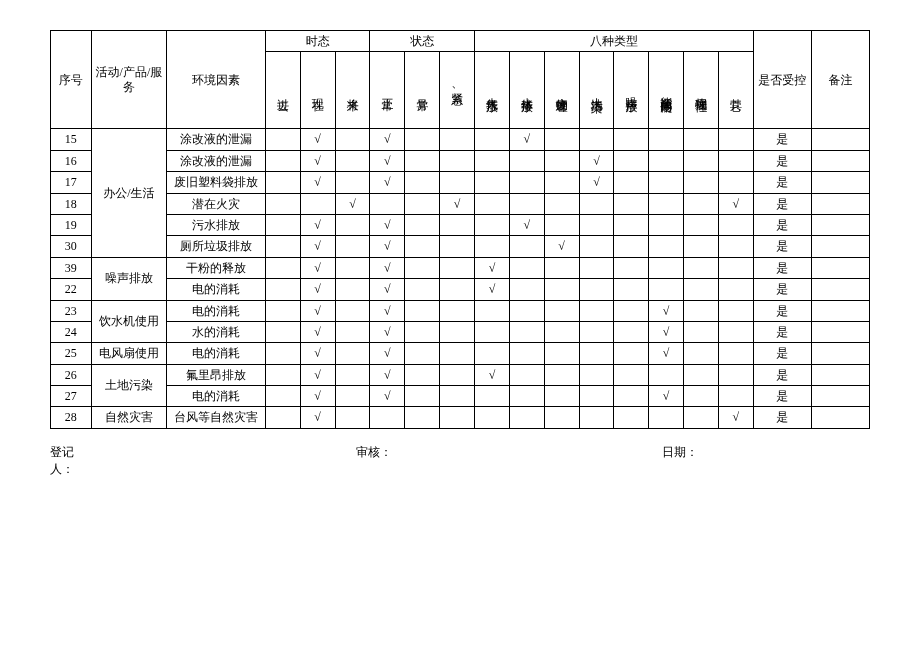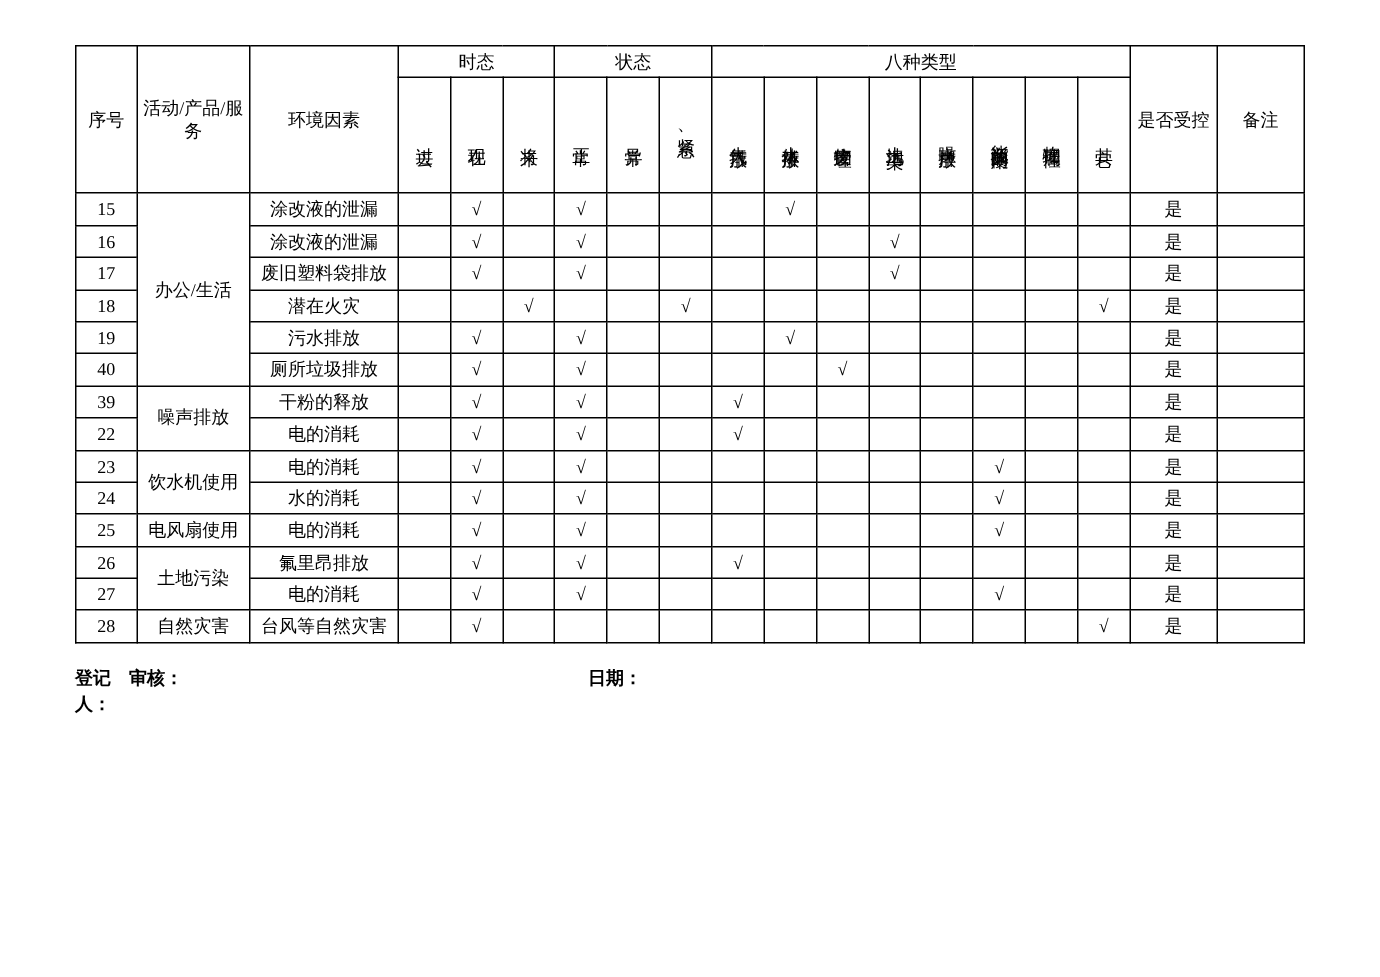--- a/index.html
+++ b/index.html
@@ -42,24 +42,23 @@
     .col-ctrl { width: 50px; }
     .col-note { width: 50px; }
     .footer {
       display: flex;
       margin-top: 15px;
       font-size: 12px;
       width: 100%;
     }
     .footer-item {
       display: flex;
-      font-weight: bold;
     }
     .footer-item.reg { flex: 0 0 auto; width: 36px; }
-    .footer-item.aud { }
+    .footer-item.aud { margin-left: 270px; }
     .footer-item.date { margin-left: 270px; }
   </style>
 </head>
 <body>
 
 <table>
   <colgroup>
     <col class="col-seq">
       <col class="col-act">
       <col class="col-env">
@@ -232,21 +231,21 @@
         <td></td>
         <td></td>
         <td></td>
         <td></td>
         <td></td>
         <td></td>
         <td>是</td>
         <td></td>
       </tr>
       <tr>
-        <td>40</td>
+        <td>30</td>
         <td>厕所垃圾排放</td>
         <td></td>
         <td>√</td>
         <td></td>
         <td>√</td>
         <td></td>
         <td></td>
         <td></td>
         <td></td>
         <td>√</td>

